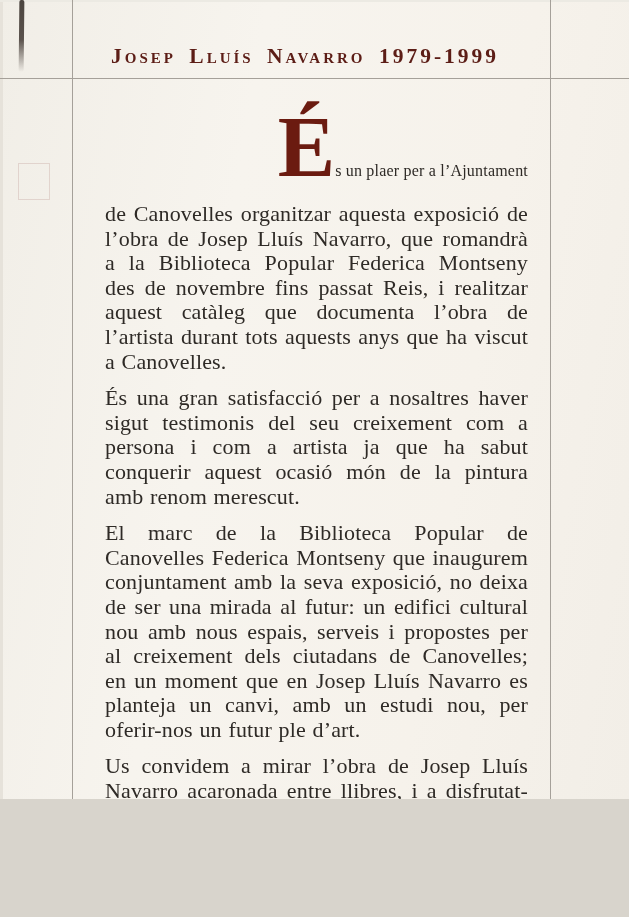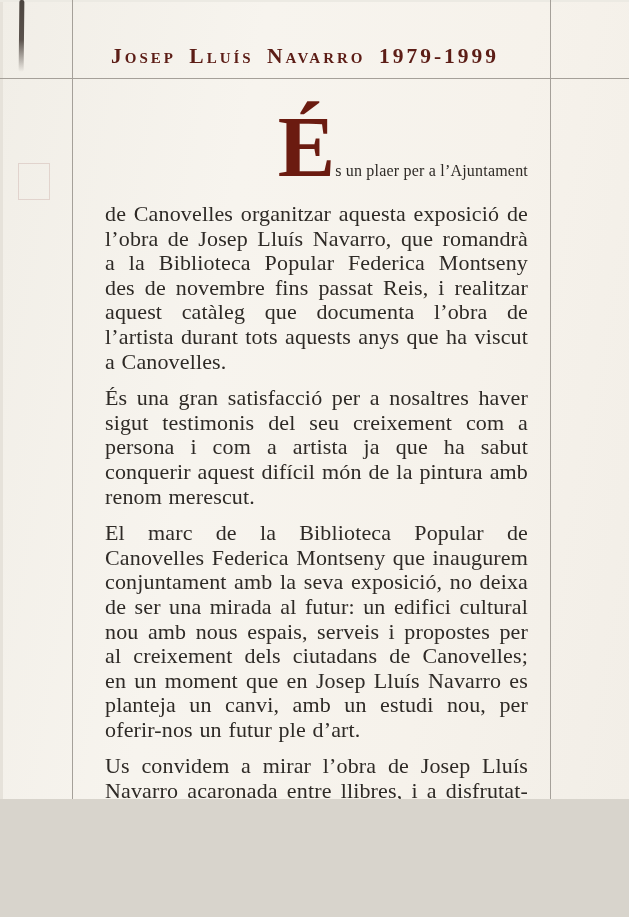--- a/index.html
+++ b/index.html
@@ -80,21 +80,21 @@
   <div class="rule rule-h-bottom-light"></div>
 
   <div class="title">Josep Lluís Navarro 1979-1999</div>
 
   <div class="essay">
     <div class="opening">
       <span class="dropcap">É</span>
         <span class="opening-text">s un plaer per a l’Ajuntament</span>
     </div>
     <p>de Canovelles organitzar aquesta exposició de l’obra de Josep Lluís Navarro, que romandrà a la Biblioteca Popular Federica Montseny des de novembre fins passat Reis, i realitzar aquest catàleg que documenta l’obra de l’artista durant tots aquests anys que ha viscut a Canovelles.</p>
-    <p>És una gran satisfacció per a nosaltres haver sigut testimonis del seu creixement com a persona i com a artista ja que ha sabut conquerir aquest difícil món de la pintura amb renom merescut.</p>
+    <p>És una gran satisfacció per a nosaltres haver sigut testimonis del seu creixement com a persona i com a artista ja que ha sabut conquerir aquest ocasió món de la pintura amb renom merescut.</p>
     <p>El marc de la Biblioteca Popular de Canovelles Federica Montseny que inaugurem conjuntament amb la seva exposició, no deixa de ser una mirada al futur: un edifici cultural nou amb nous espais, serveis i propostes per al creixement dels ciutadans de Canovelles; en un moment que en Josep Lluís Navarro es planteja un canvi, amb un estudi nou, per oferir-nos un futur ple d’art.</p>
     <p>Us convidem a mirar l’obra de Josep Lluís Navarro acaronada entre llibres, i a disfrutat-la com ho fem els seus amics, conciutadans i amants de la pintura.</p>
     <p>I us animem a albirar el futur de la cultura tot assaborint el aquest de la seva obra.</p>
   </div>
 
   <div class="sig-name">Francesc Martos Aguilera</div>
   <div class="sig-role">Alcalde President de l’Ajuntament de Canovelles</div>
   <div class="accent-square"></div>
 
   <div class="caption-year">1996</div>

